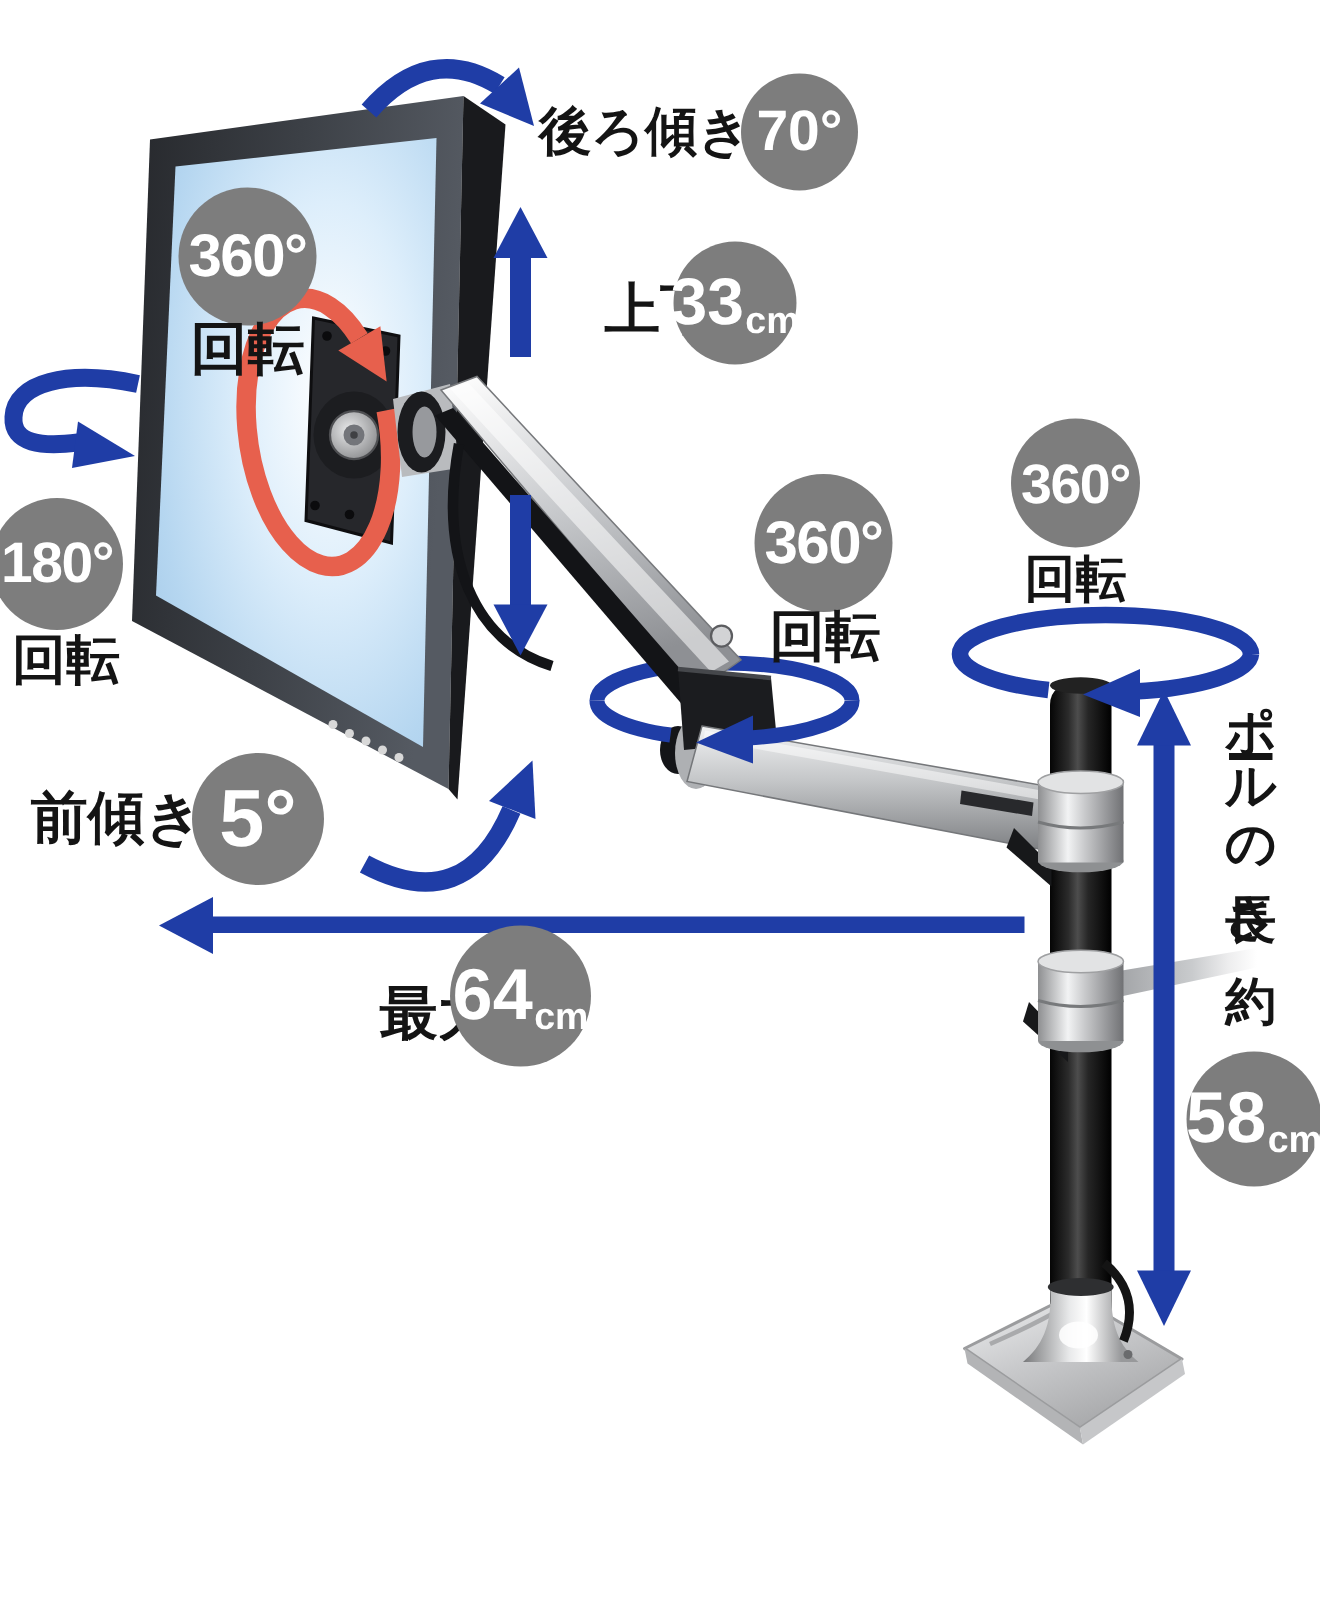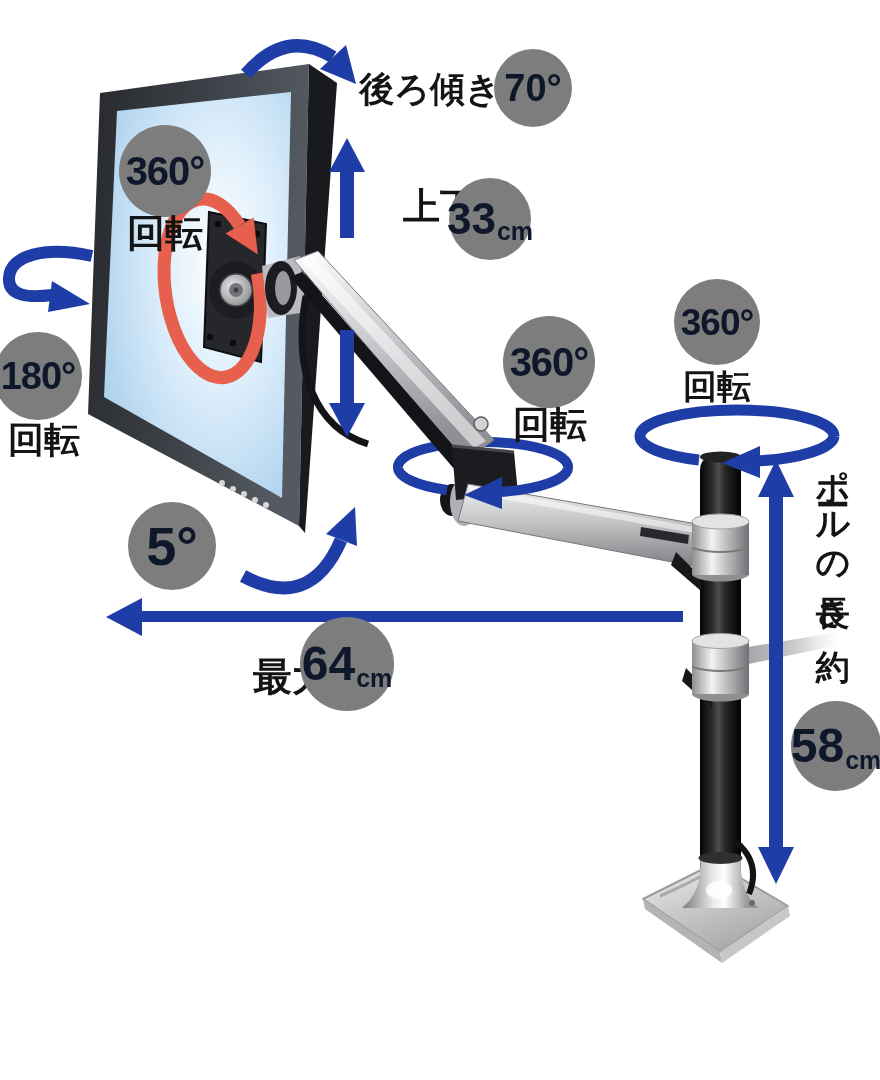--- a/index.html
+++ b/index.html
@@ -2,21 +2,21 @@
 <html><head>
 <meta charset="utf-8">
 <style>
   html,body{margin:0;padding:0;background:#fff;}
   #stage{position:relative;width:880px;height:1080px;background:#ffffff;overflow:hidden;
          font-family:Liberation Sans, sans-serif;}
   #art{position:absolute;left:0;top:0;}
   .lbl{position:absolute;transform:translate(-50%,-50%);color:#141414;font-weight:700;
        white-space:nowrap;line-height:1;}
   .badge{position:absolute;transform:translate(-50%,-50%);background:#7d7d7d;border-radius:50%;
-         color:#0f172a;font-weight:700;display:flex;align-items:baseline;justify-content:center;
+         color:#ffffff;font-weight:700;display:flex;align-items:baseline;justify-content:center;
          line-height:1;}
   .badge .num{line-height:1;}
   .badge .unit{font-size:25px;margin-left:1px;}
   .vertical{writing-mode:vertical-rl;transform:translateX(-50%);line-height:1.08;letter-spacing:2px;}
 </style>
 </head>
 <body>
 
 <div id="stage">
 
@@ -205,21 +205,21 @@
     <polygon points="776,884 758,847 794,847"></polygon>
   </g>
 </svg>
 
 <div class="lbl" style="left:430px;top:88px;font-size:35px;">後ろ傾き</div>
 <div class="badge" style="left:533px;top:88px;width:78px;height:78px;font-size:38px;align-items:center;">
       <span class="num">70°</span>
     </div>
 
 <div class="lbl" style="left:440px;top:206px;font-size:37px;">上下</div>
-<div class="badge" style="left:490px;top:219px;width:82px;height:82px;font-size:44px;align-items:center;">
+<div class="badge" style="left:490px;top:202px;width:82px;height:82px;font-size:44px;align-items:center;">
   <span class="num">33</span>
       <span class="unit" style="align-self:flex-end;margin-bottom:16px;">cm</span>
 </div>
 
 <div class="badge" style="left:165px;top:171px;width:92px;height:92px;font-size:40px;letter-spacing:-1px;align-items:center;">
       <span class="num">360°</span>
     </div>
 <div class="lbl" style="left:165px;top:233px;font-size:38px;">回転</div>
 
 <div class="badge" style="left:38px;top:376px;width:88px;height:88px;font-size:38px;letter-spacing:-1px;align-items:center;">
@@ -230,20 +230,21 @@
 <div class="badge" style="left:549px;top:362px;width:92px;height:92px;font-size:40px;letter-spacing:-1px;align-items:center;">
       <span class="num">360°</span>
     </div>
 <div class="lbl" style="left:550px;top:424px;font-size:37px;">回転</div>
 
 <div class="badge" style="left:717px;top:322px;width:86px;height:86px;font-size:37px;letter-spacing:-1px;align-items:center;">
       <span class="num">360°</span>
     </div>
 <div class="lbl" style="left:717px;top:386px;font-size:34px;">回転</div>
 
+<div class="lbl" style="left:78px;top:546px;font-size:38px;">前傾き</div>
 <div class="badge" style="left:172px;top:546px;width:88px;height:88px;font-size:54px;align-items:center;">
       <span class="num">5°</span>
     </div>
 
 <div class="lbl" style="left:260px;top:676px;font-size:39px;margin-left:32px;">最大</div>
 <div class="badge" style="left:347px;top:664px;width:94px;height:94px;font-size:48px;align-items:center;">
   <span class="num">64</span>
       <span class="unit" style="align-self:flex-end;margin-bottom:20px;">cm</span>
 </div>
 

